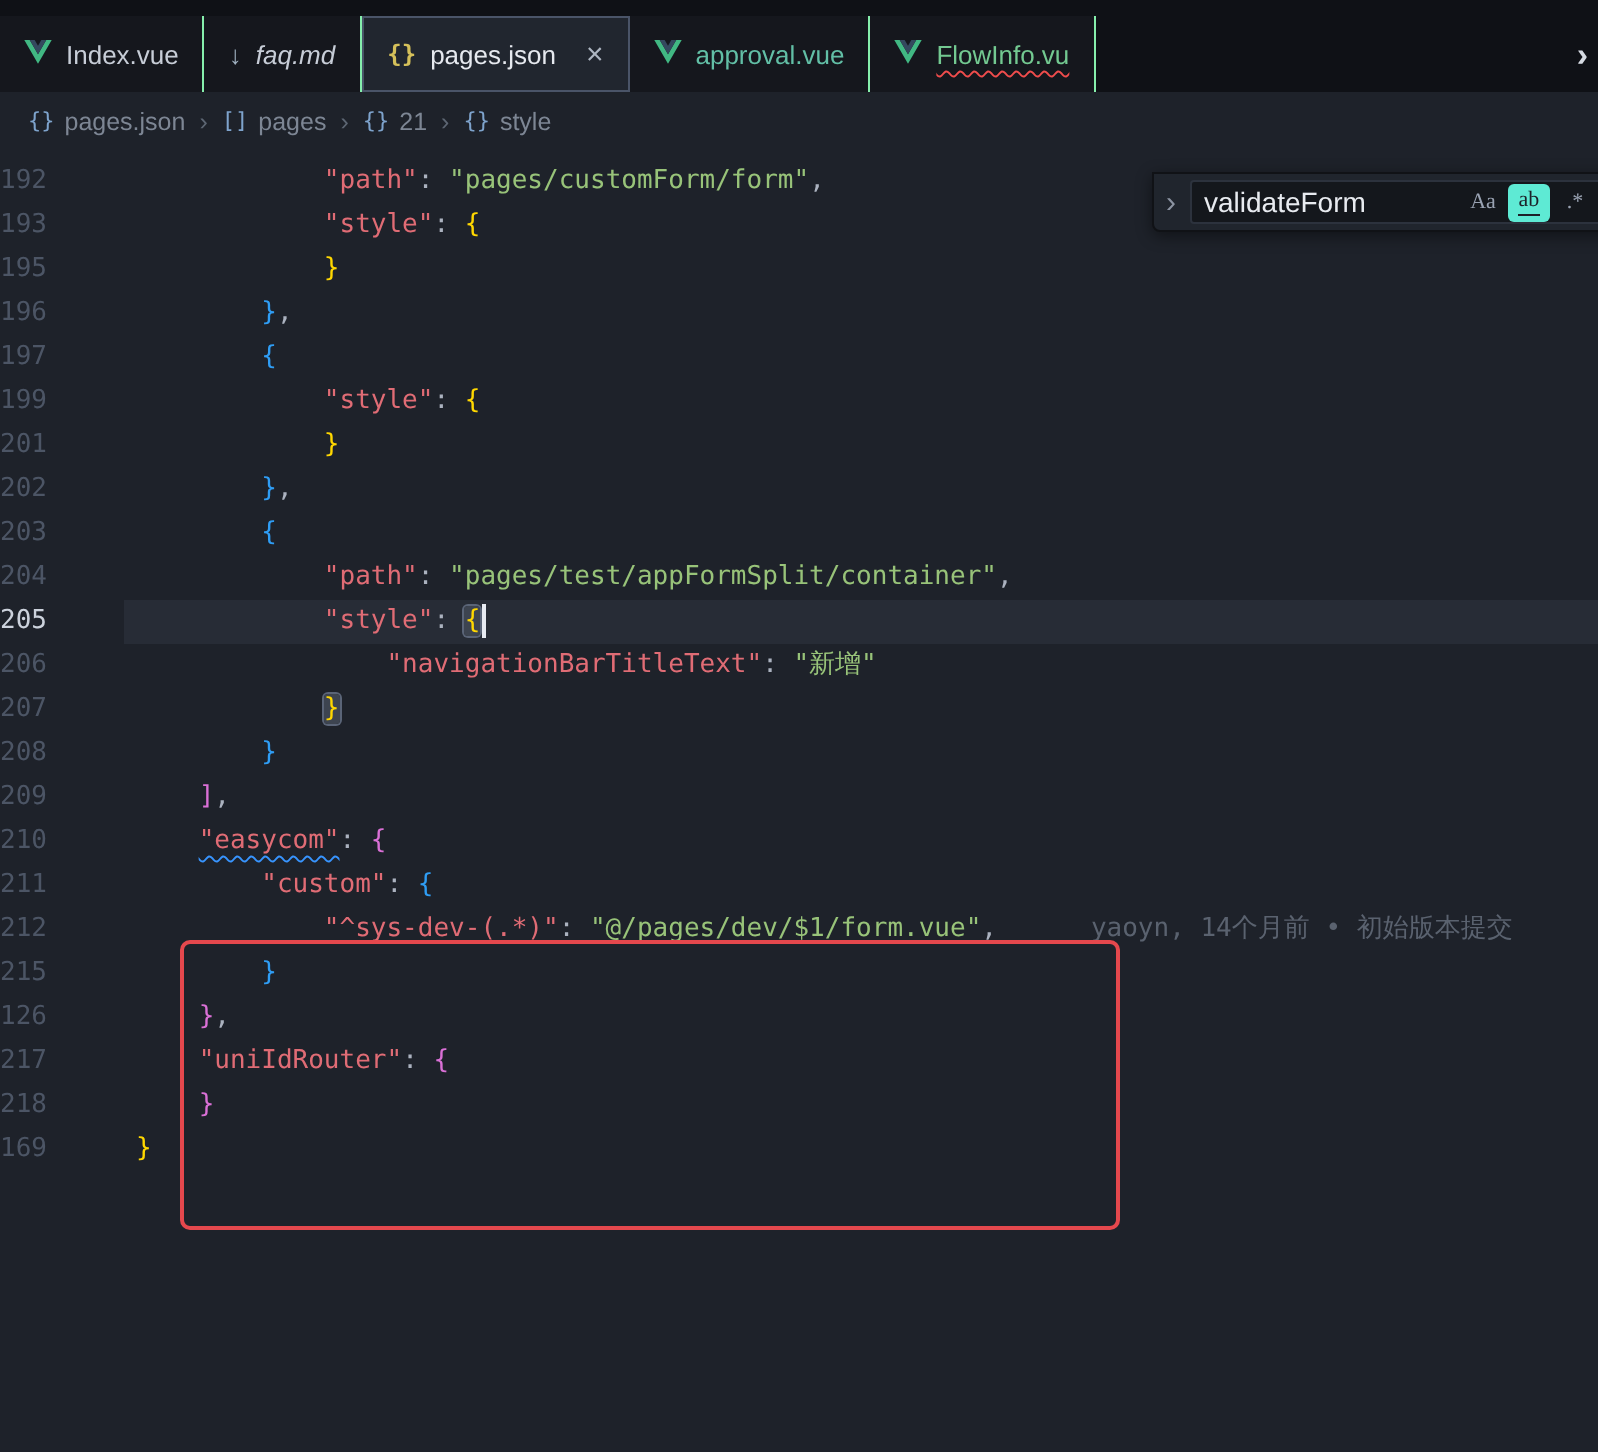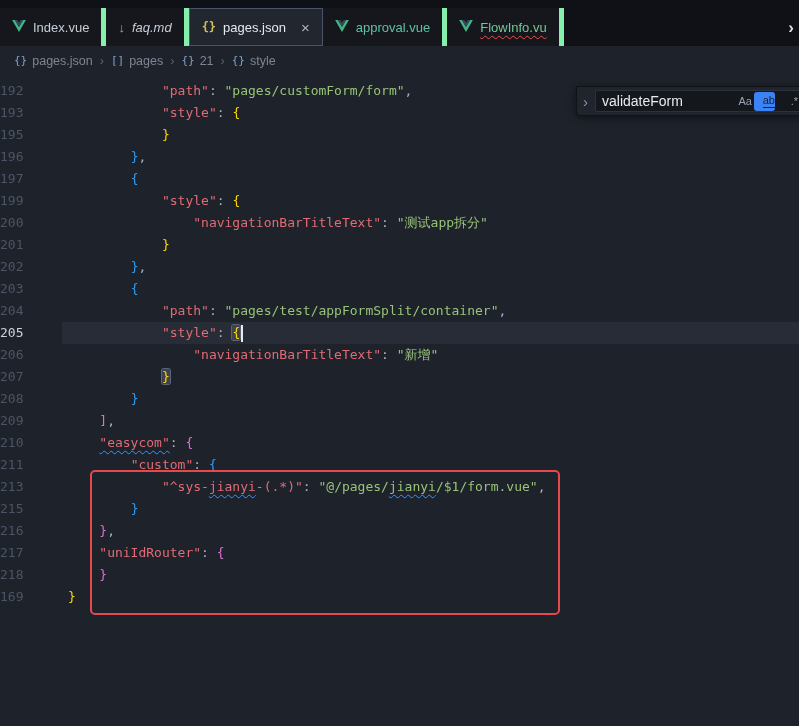--- a/index.html
+++ b/index.html
@@ -1,20 +1,20 @@
 <!DOCTYPE html>
 <html style="--c-key: #e06c75; --c-str: #98c379; --c-punct: #abb2bf; --c-b1: #ffd700; --c-b2: #da70d6; --c-b3: #2f9df4; --c-ghost: #5a626f; --c-info-squiggle: #3794ff; --c-error-squiggle: #f14c4c; --c-annotation: #e5484d; --c-cursor: #e7ebf2;"><head>
 <meta charset="utf-8">
 <style>
 *{margin:0;padding:0;box-sizing:border-box}
 html,body{width:799px;height:726px;overflow:hidden;background:#1e222a;font-family:"Liberation Sans",sans-serif}
 .app{width:799px;height:726px;position:relative}
 .tab-bar{height:46px;background:#0f1116;padding-top:8px;position:relative}
 .tabs{display:flex;height:38px;align-items:stretch}
-.tab{display:flex;align-items:center;gap:7px;padding:0 12px;background:#15171d;border-right:5px solid #86efac;font-size:13px;color:#c7cdd7;cursor:pointer;white-space:nowrap}
+.tab{display:flex;align-items:center;gap:7px;padding:0 12px;background:#15171d;border-right:1px solid #86efac;font-size:13px;color:#c7cdd7;cursor:pointer;white-space:nowrap}
 .tab.active{background:#21262f;border:1px solid #4a5468;color:#e6e9ef}
 .tab .lbl.italic{font-style:italic}
 .tab .close{margin-left:8px;color:#aeb6c2;font-size:15px;line-height:1}
 .err-sq{text-decoration:underline;text-decoration-style:wavy;text-decoration-color:var(--c-error-squiggle,#f14c4c);text-decoration-thickness:1px;text-underline-offset:3px}
 .icon-json{color:#d5c05a;font-weight:bold;font-family:"DejaVu Sans Mono",monospace;font-size:12px}
 .icon-md{color:#9fb0c0;font-weight:bold;font-size:13px}
 .overflow-chevron{position:absolute;right:5px;top:18px;color:#d6dbe3;font-size:17px;font-weight:bold;cursor:pointer}
 .breadcrumb{height:29px;display:flex;align-items:center;padding-left:14px;font-size:12.5px;color:#7d8694;gap:7px;background:#1e222a}
 .bc-item{display:flex;align-items:center;gap:5px;cursor:pointer}
 .bc-icon{font-family:"DejaVu Sans Mono",monospace;font-size:11px;color:#7ea3cc}
@@ -35,22 +35,22 @@
 .g{color:var(--c-ghost,#5a626f)}
 .sqi{text-decoration:underline;text-decoration-style:wavy;text-decoration-color:var(--c-info-squiggle,#3794ff);text-decoration-thickness:1px;text-underline-offset:3px}
 .bm{background:#3d4450;border-radius:2px;box-shadow:0 0 0 1px #5a6477}
 .cursor{display:inline-block;width:2px;height:17px;background:var(--c-cursor,#e7ebf2);vertical-align:middle;margin-left:1px}
 .annotation-box{position:absolute;left:90px;width:470px;border:2px solid var(--c-annotation,#e5484d);border-radius:5px;pointer-events:none;z-index:5}
 .find-widget{position:absolute;top:11px;left:576px;width:400px;height:30px;background:#20252d;border:1px solid #101216;border-radius:0 0 4px 4px;box-shadow:0 2px 8px rgba(0,0,0,.45);display:flex;align-items:center;gap:7px;padding:0 6px;z-index:6}
 .find-chevron{color:#8b93a1;font-size:15px;cursor:pointer}
 .find-input{width:206px;height:22px;background:#14171c;border:1px solid #2c323d;border-radius:2px;display:flex;align-items:center;padding:0 2px 0 6px}
 .find-query{flex:1;font-size:14px;color:#e8ebf0;white-space:nowrap;overflow:hidden}
 .find-opts{display:flex;gap:2px}
-.opt{width:21px;height:19px;display:flex;align-items:center;justify-content:flex-end;border-radius:3px;color:#99a2b2;font-family:Liberation Sans, sans-serif;font-size:11px;cursor:pointer}
-.opt.active{background:#3b82f6;color:#1d2129}
+.opt{width:21px;height:19px;display:flex;align-items:center;justify-content:center;border-radius:3px;color:#99a2b2;font-family:Liberation Serif, serif;font-size:11px;cursor:pointer}
+.opt.active{background:#5eead4;color:#1d2129}
 .opt .u{border-bottom:1px solid currentColor;line-height:1.1}
 </style>
 </head>
 <body>
 
 <div class="app">
   <div class="tab-bar">
     <div class="tabs" id="tabs">
         <div class="tab">
           <span><svg width="14" height="12" viewBox="0 0 24 21">
@@ -126,24 +126,20 @@
         </div>
         <div class="line">
           <span class="ln">197</span>
           <span class="lc">        <span class="b3">{</span></span>
         </div>
         <div class="line">
           <span class="ln">199</span>
           <span class="lc">            <span class="k">"style"</span><span class="p">: </span><span class="b1">{</span></span>
         </div>
         <div class="line">
-          <span class="ln">200</span>
-          <span class="lc">                <span class="k">"navigationBarTitleText"</span><span class="p">: </span><span class="s">"测试app拆分"</span></span>
-        </div>
-        <div class="line">
           <span class="ln">201</span>
           <span class="lc">            <span class="b1">}</span></span>
         </div>
         <div class="line">
           <span class="ln">202</span>
           <span class="lc">        <span class="b3">}</span><span class="p">,</span></span>
         </div>
         <div class="line">
           <span class="ln">203</span>
           <span class="lc">        <span class="b3">{</span></span>
@@ -174,29 +170,29 @@
         </div>
         <div class="line">
           <span class="ln">210</span>
           <span class="lc">    <span class="k sqi">"easycom"</span><span class="p">: </span><span class="b2">{</span></span>
         </div>
         <div class="line">
           <span class="ln">211</span>
           <span class="lc">        <span class="k">"custom"</span><span class="p">: </span><span class="b3">{</span></span>
         </div>
         <div class="line">
-          <span class="ln">213</span>
-          <span class="lc">            <span class="k">"^sys-</span><span class="k sqi">jianyi</span><span class="k">-(.*)"</span><span class="p">: </span><span class="s">"@/pages/</span><span class="s sqi">jianyi</span><span class="s">/$1/form.vue"</span><span class="p">,</span></span>
+          <span class="ln">212</span>
+          <span class="lc">            <span class="k">"^sys-dev-(.*)"</span><span class="p">: </span><span class="s">"@/pages/dev/$1/form.vue"</span><span class="p">,</span><span class="g">      yaoyn, 14个月前 • 初始版本提交</span></span>
         </div>
         <div class="line">
           <span class="ln">215</span>
           <span class="lc">        <span class="b3">}</span></span>
         </div>
         <div class="line">
-          <span class="ln">216</span>
+          <span class="ln">126</span>
           <span class="lc">    <span class="b2">}</span><span class="p">,</span></span>
         </div>
         <div class="line">
           <span class="ln">217</span>
           <span class="lc">    <span class="k">"uniIdRouter"</span><span class="p">: </span><span class="b2">{</span></span>
         </div>
         <div class="line">
           <span class="ln">218</span>
           <span class="lc">    <span class="b2">}</span></span>
         </div>

